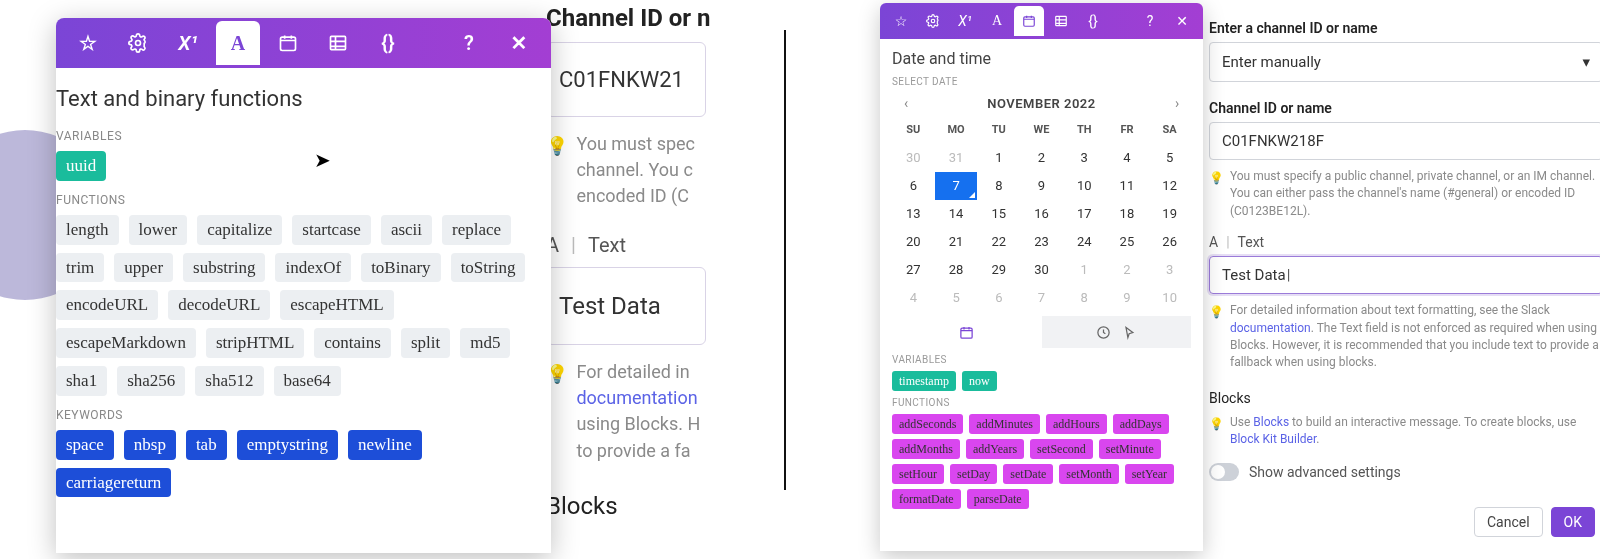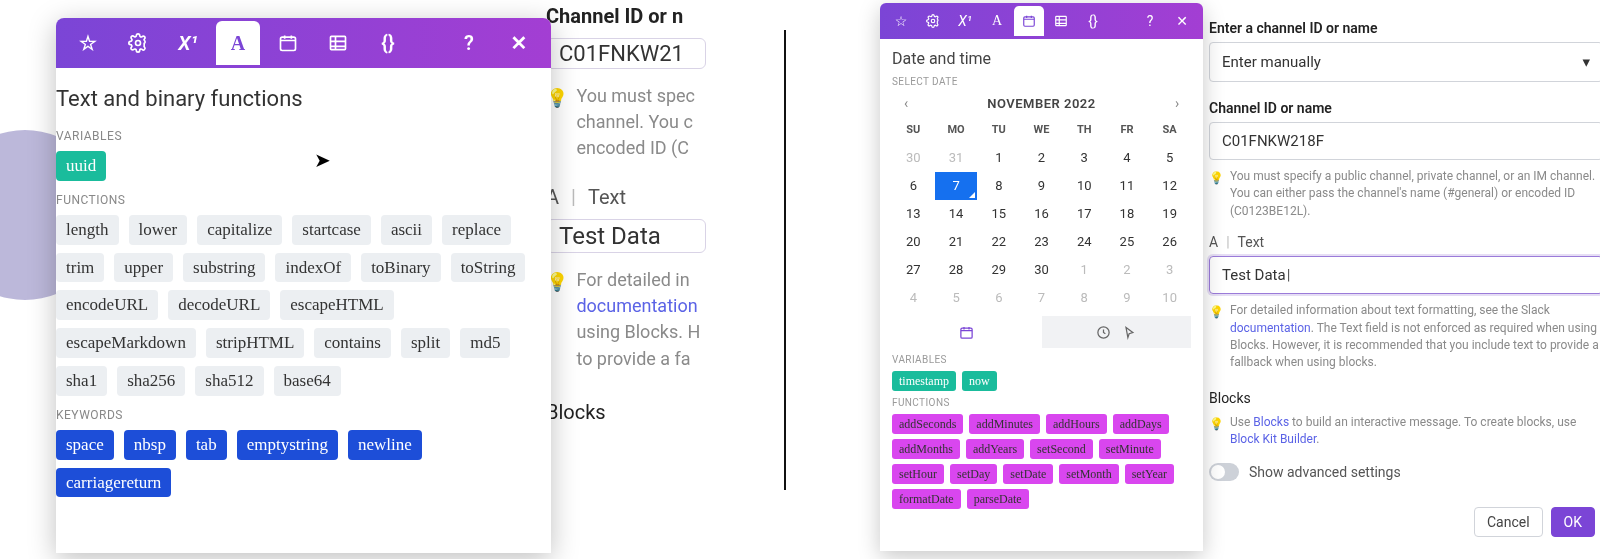--- a/index.html
+++ b/index.html
@@ -24,22 +24,22 @@
   .sect-label { font-size: 12px; letter-spacing: .5px; color: #888; margin: 12px 0 8px 0; text-transform: uppercase; }
   .chips { display: flex; flex-wrap: wrap; gap: 8px 10px; }
   .chip { padding: 3px 10px; border-radius: 4px; font-size: 17px; line-height: 1.4; cursor: pointer; }
   .chip.teal { background: #1abc9c; color: #fff; }
   .chip.gray { background: #eceff2; color: #333; }
   .chip.pink { background: #1d4ed8; color: #fff; }
 
   .cursor { position: absolute; left: 314px; top: 148px; font-size: 20px; }
 
   .bg-right-l { position: absolute; left: 546px; top: 0; width: 160px; height: 559px; }
-  .field-hdr-l { font-size: 20px; font-weight: 700; color: #222; padding: 4px 0 10px 0; white-space: nowrap; }
-  .input-l { border: 1px solid #d9d3e6; border-radius: 6px; padding: 2px 12px; font-size: 22px; color: #333; margin-bottom: 14px; white-space: nowrap; overflow: hidden; }
+  .field-hdr-l { font-size: 24px; font-weight: 700; color: #222; padding: 4px 0 10px 0; white-space: nowrap; }
+  .input-l { border: 1px solid #d9d3e6; border-radius: 6px; padding: 24px 12px; font-size: 22px; color: #333; margin-bottom: 14px; white-space: nowrap; overflow: hidden; }
   .hint-l { display: flex; gap: 8px; font-size: 18px; color: #8a8a8a; line-height: 1.45; margin-bottom: 24px; }
   .bulb { color: #f0b33c; flex: 0 0 auto; margin-top: 2px; }
   .section-tag-l { display: flex; align-items: center; gap: 12px; font-size: 20px; color: #555; margin-bottom: 10px; }
   .section-tag-l .bar { color: #bbb; }
   .link { color: #5b63e6; }
 
   
   .divider { position: absolute; left: 784px; top: 30px; width: 2px; height: 460px; background: #111; }
 
   

